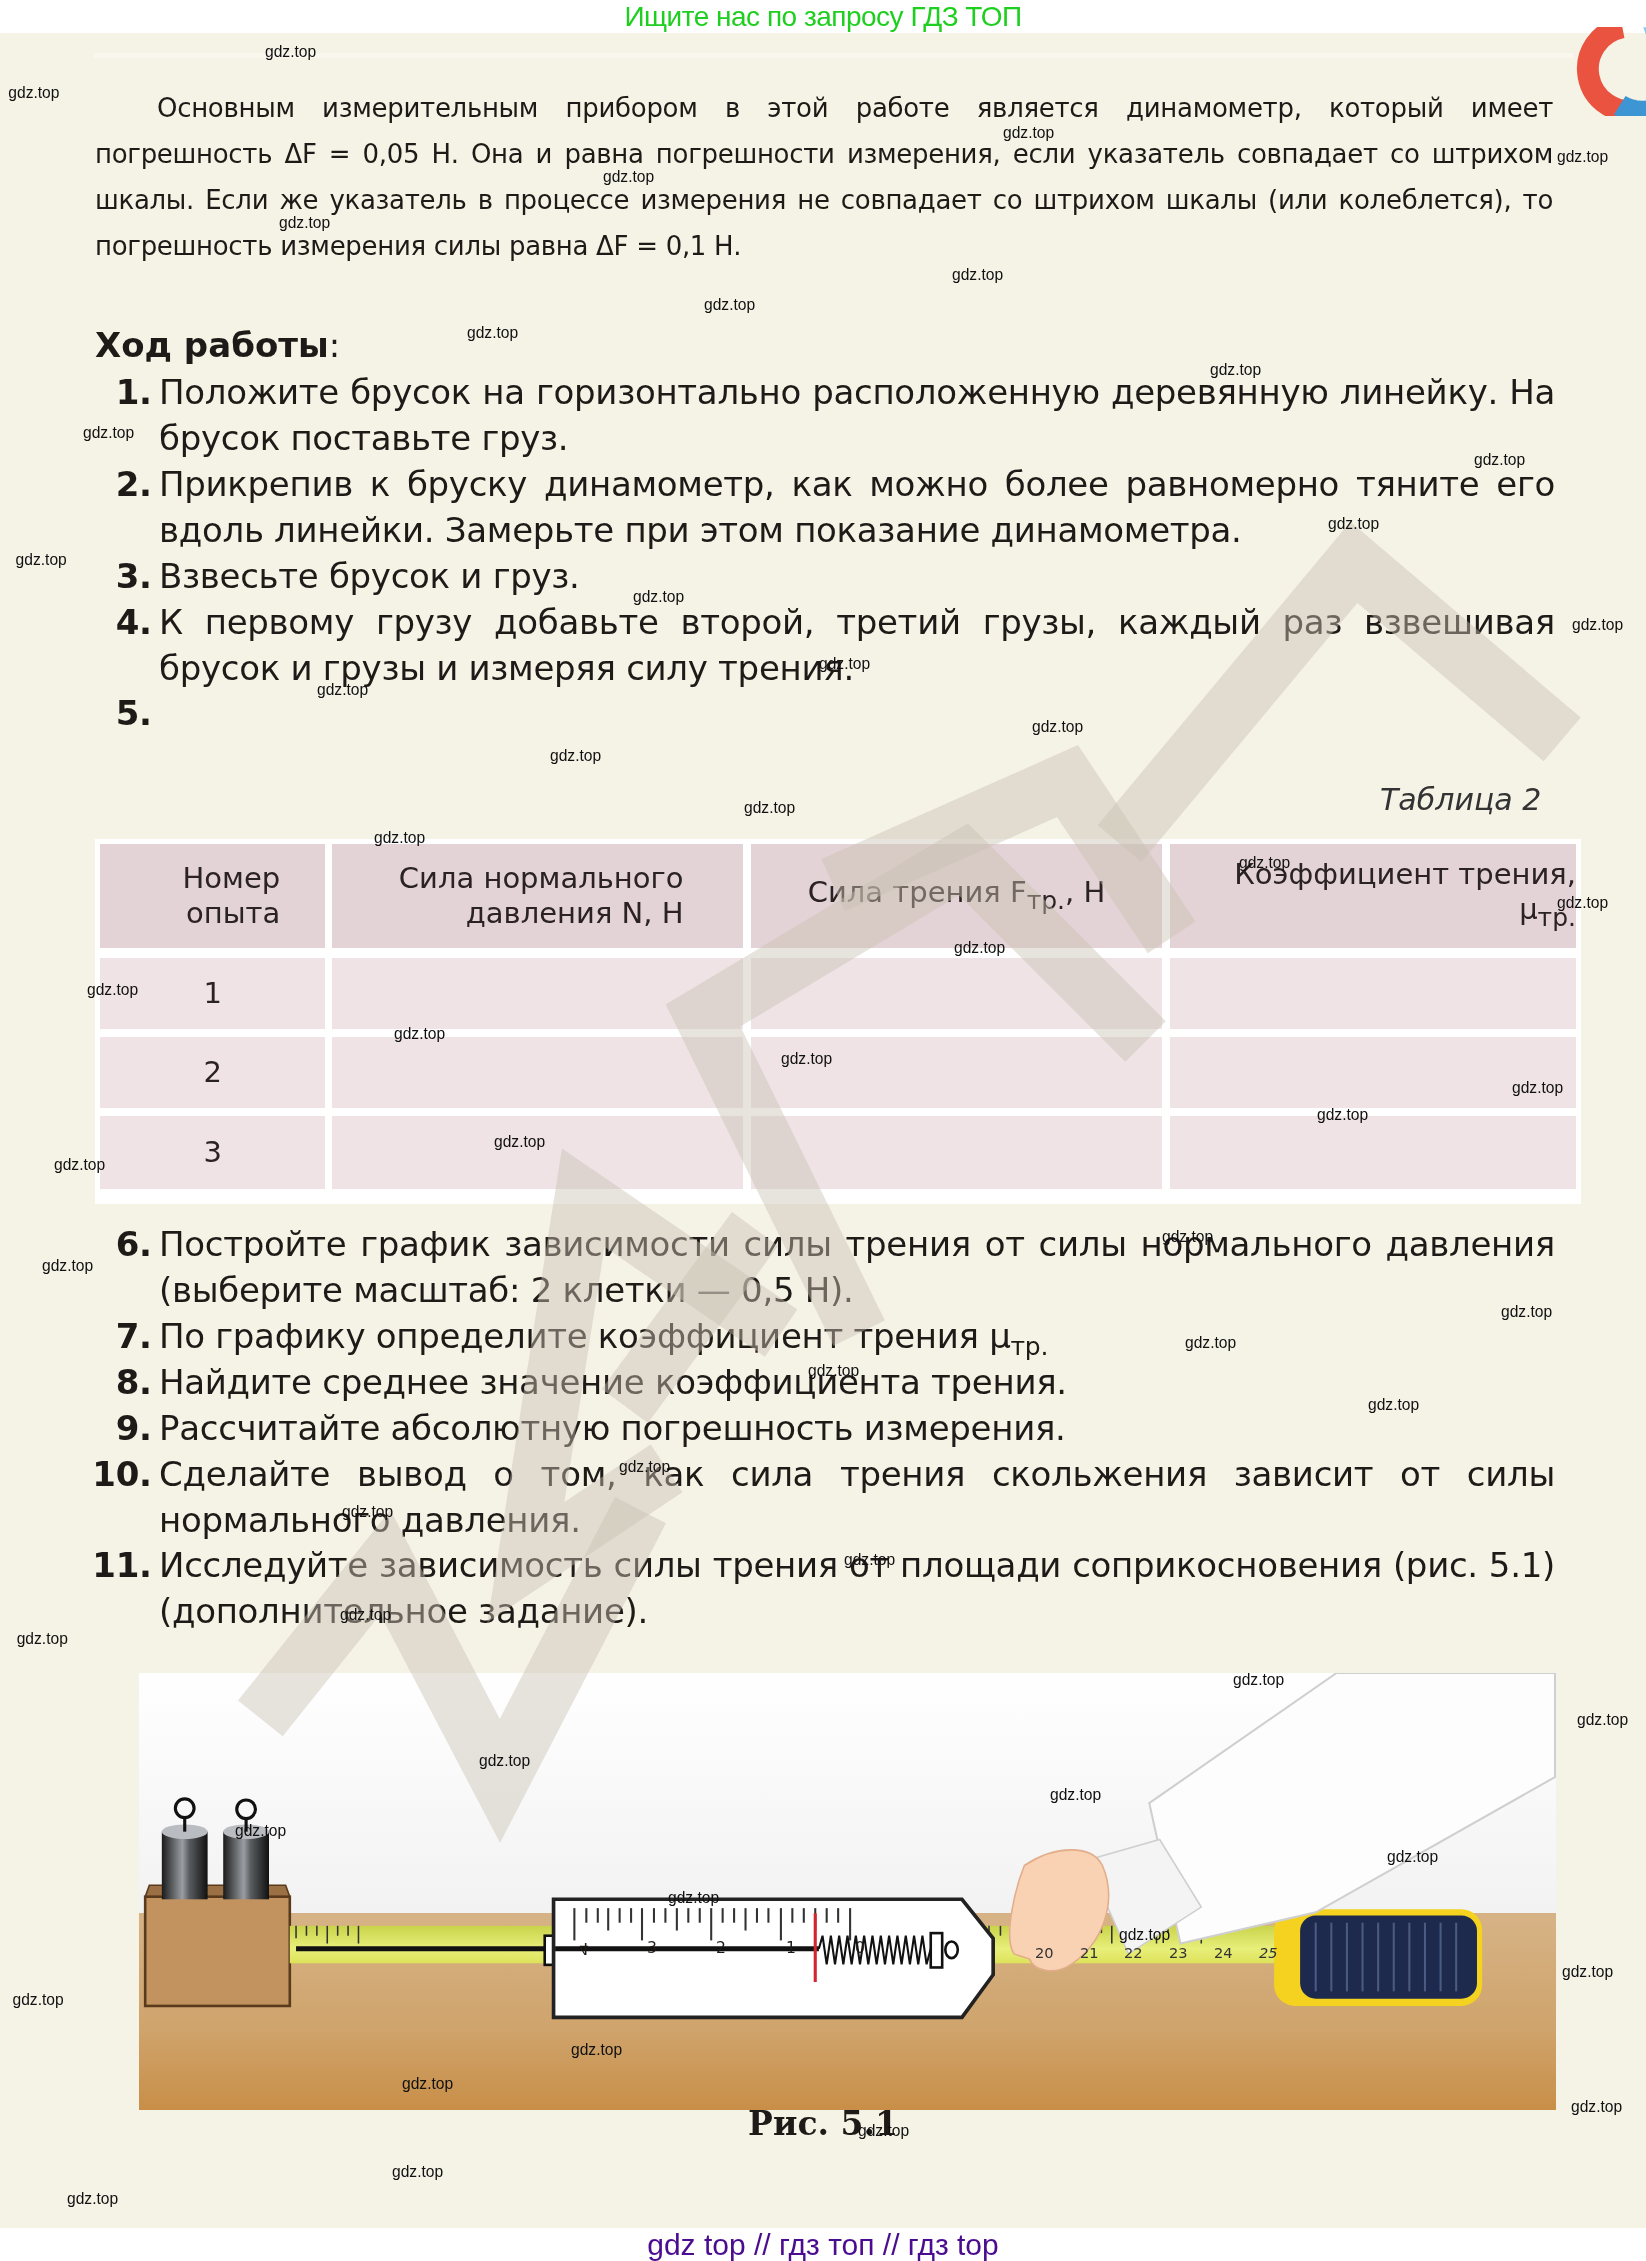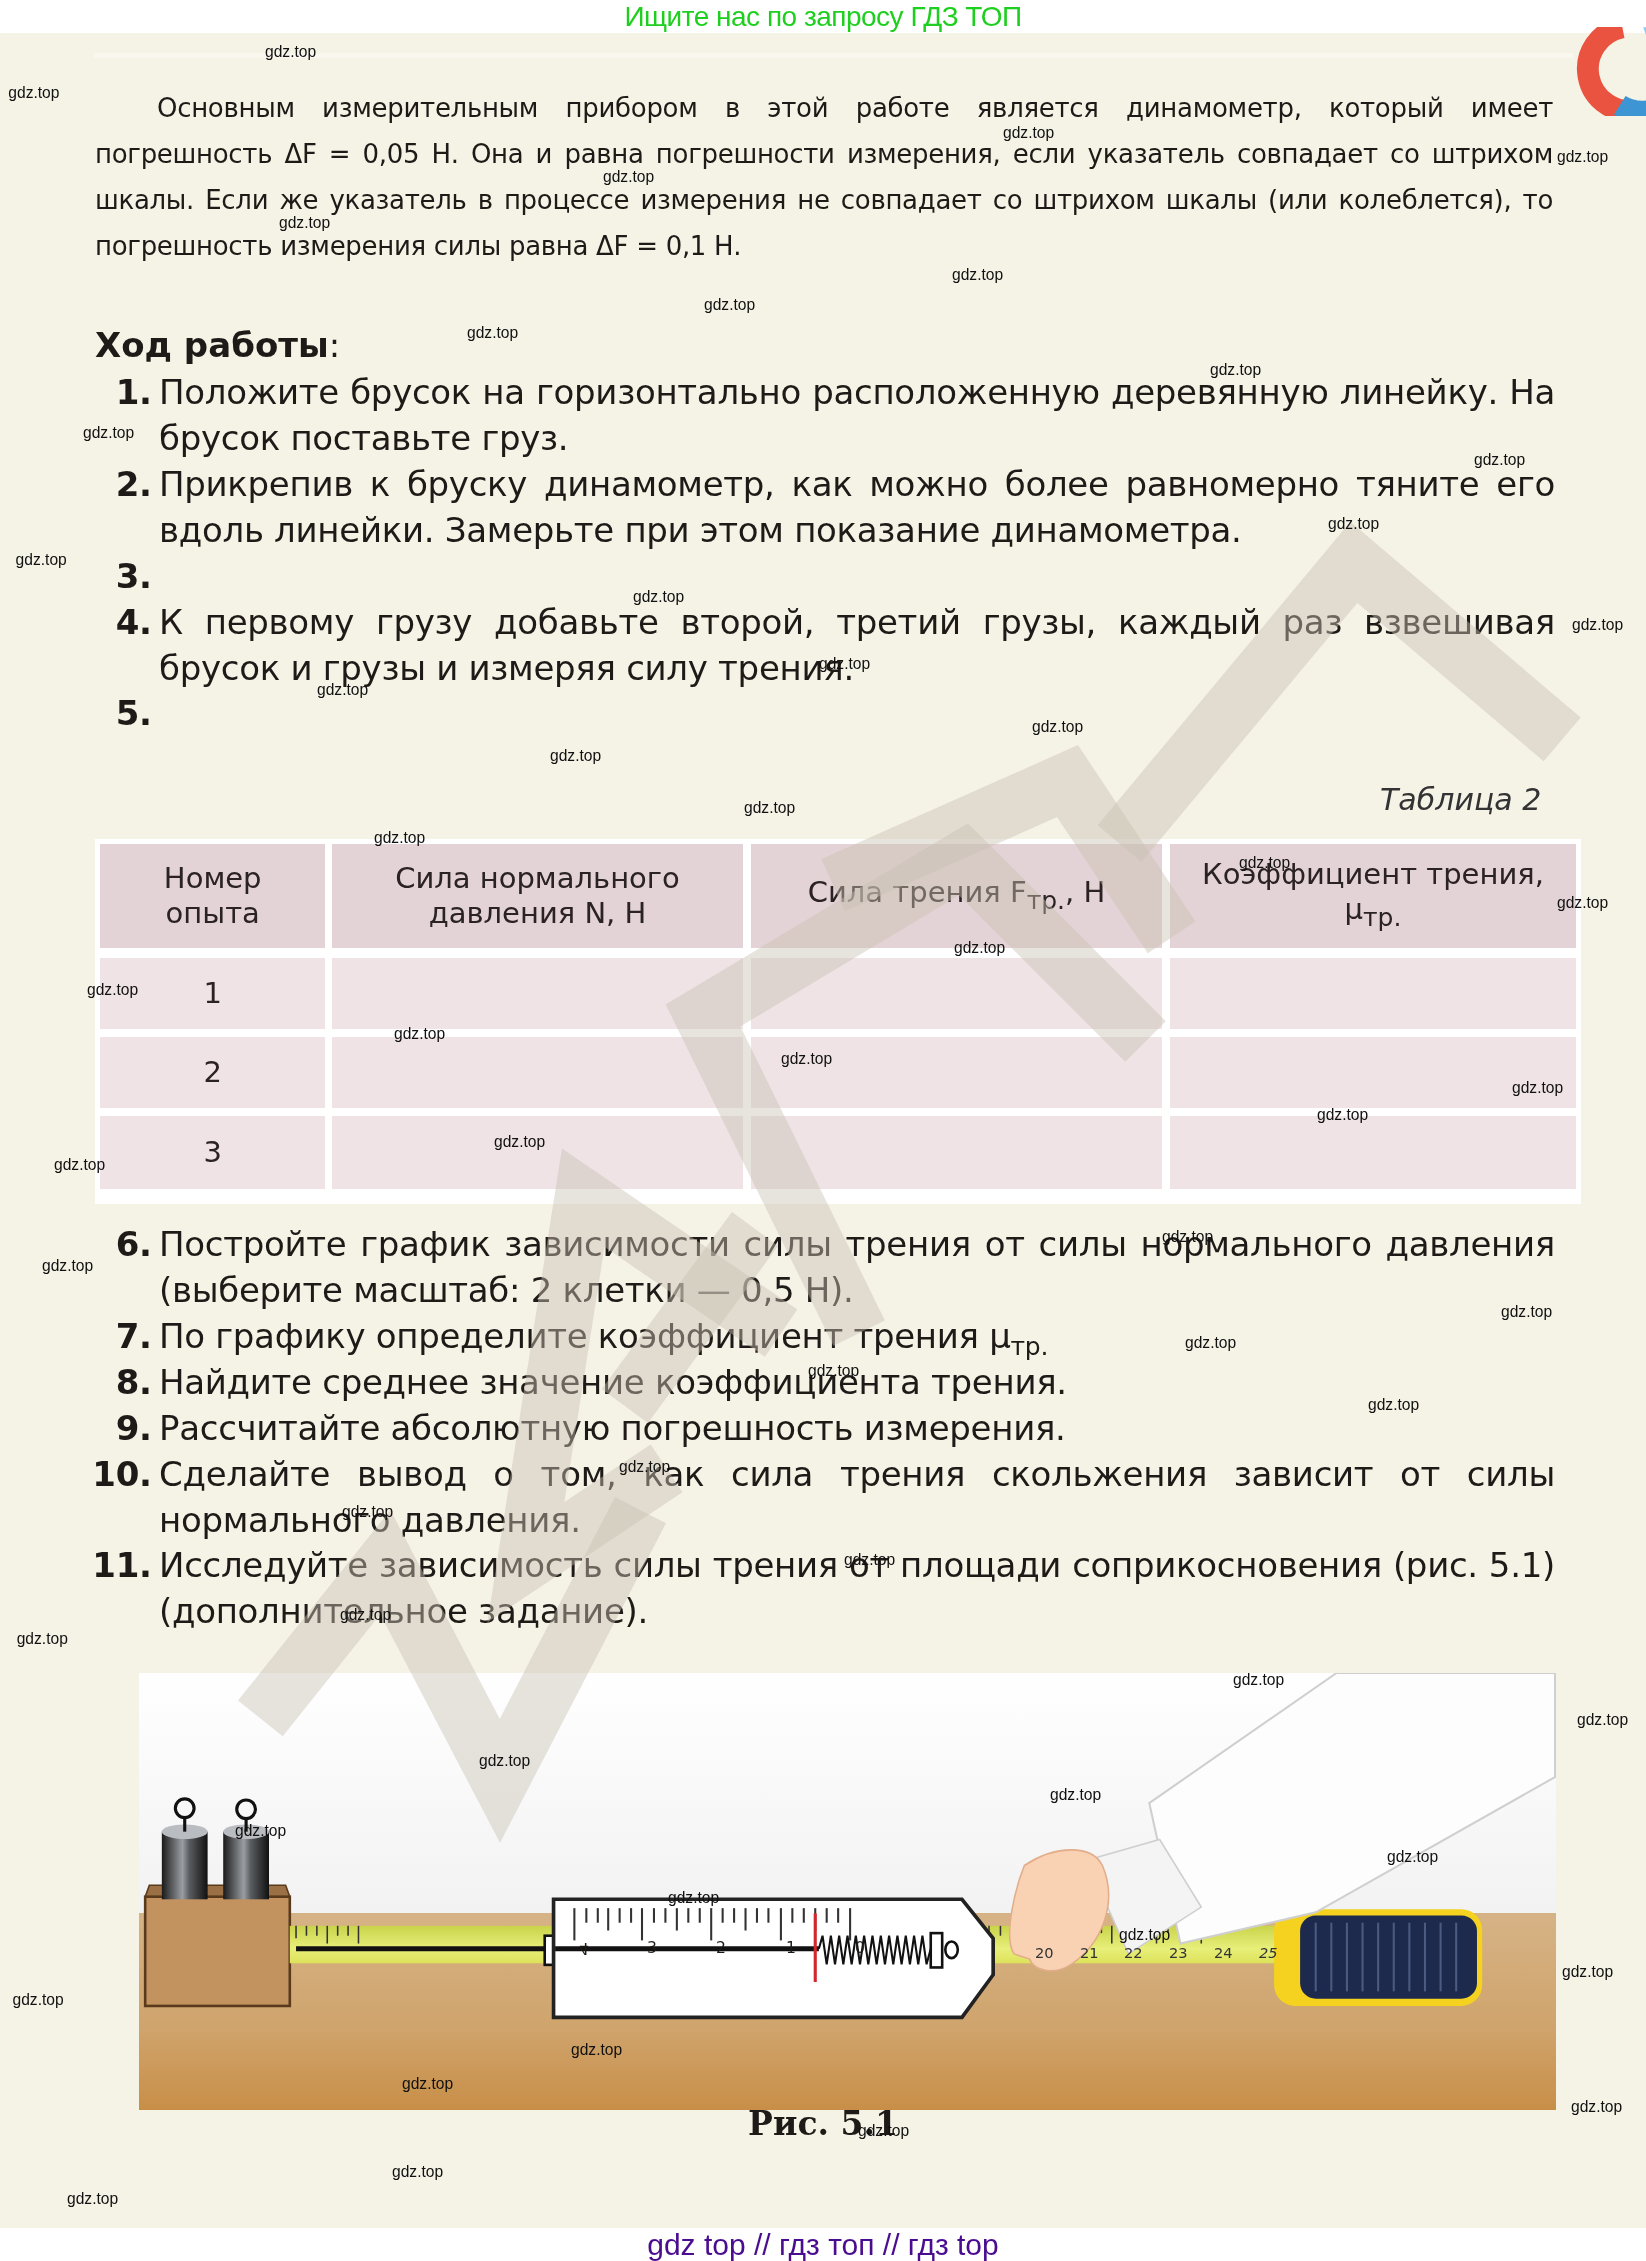--- a/index.html
+++ b/index.html
@@ -46,21 +46,21 @@
   }
   .sub { font-size:25px; vertical-align:-7.3px; }
 
   .table-caption {
     position:absolute; left:1380px; top:749px; font-size:30px; font-style:italic; color:#333;
   }
   .tbl {
     position:absolute; left:95px; top:806px; width:1486px; height:365px;
     background:#ffffff;
   }
-  .cell { position:absolute; display:flex; align-items:center; justify-content:center; text-align:center;
+  .cell { position:absolute; display:flex; align-items:center; justify-content:center; text-align:right;
     font-size:29px; line-height:35px; color:#2b2222; }
   .hdr { background:#e3d3d6; }
   .row { background:#efe3e5; }
 
   .figure { position:absolute; left:139px; top:1640px; width:1417px; height:437px; overflow:hidden;
     background:linear-gradient(#ffffff 0%, #f2f2f2 55%, #e8e8e8 72%); }
   .table-top { position:absolute; left:0; top:240px; width:100%; height:198px;
     background:linear-gradient(#d6b386 0%, #cfa36b 60%, #c88e47 100%); }
   .caption {
     position:absolute; left:0; width:1646px; top:2104px; text-align:center;
@@ -93,21 +93,21 @@
     <span>Ход работы</span><span style="font-weight:normal">:</span>
   </div>
 
   <div class="step" style="top:336px;">
     <span class="num">1.</span><span>Положите брусок на горизонтально расположенную деревянную линейку. На брусок поставьте груз.</span>
   </div>
   <div class="step" style="top:428px;">
     <span class="num">2.</span><span>Прикрепив к бруску динамометр, как можно более равномерно тяните его вдоль линейки. Замерьте при этом показание динамометра.</span>
   </div>
   <div class="step" style="top:520px;">
-    <span class="num">3.</span>
+    <span class="num">3.</span><span>Взвесьте брусок и груз.</span>
   </div>
   <div class="step" style="top:566px;">
     <span class="num">4.</span><span>К первому грузу добавьте второй, третий грузы, каждый раз взвешивая брусок и грузы и измеряя силу трения.</span>
   </div>
   <div class="step" style="top:657px;">
     <span class="num">5.</span>
   </div>
 
   <div class="table-caption">Таблица 2</div>
 

